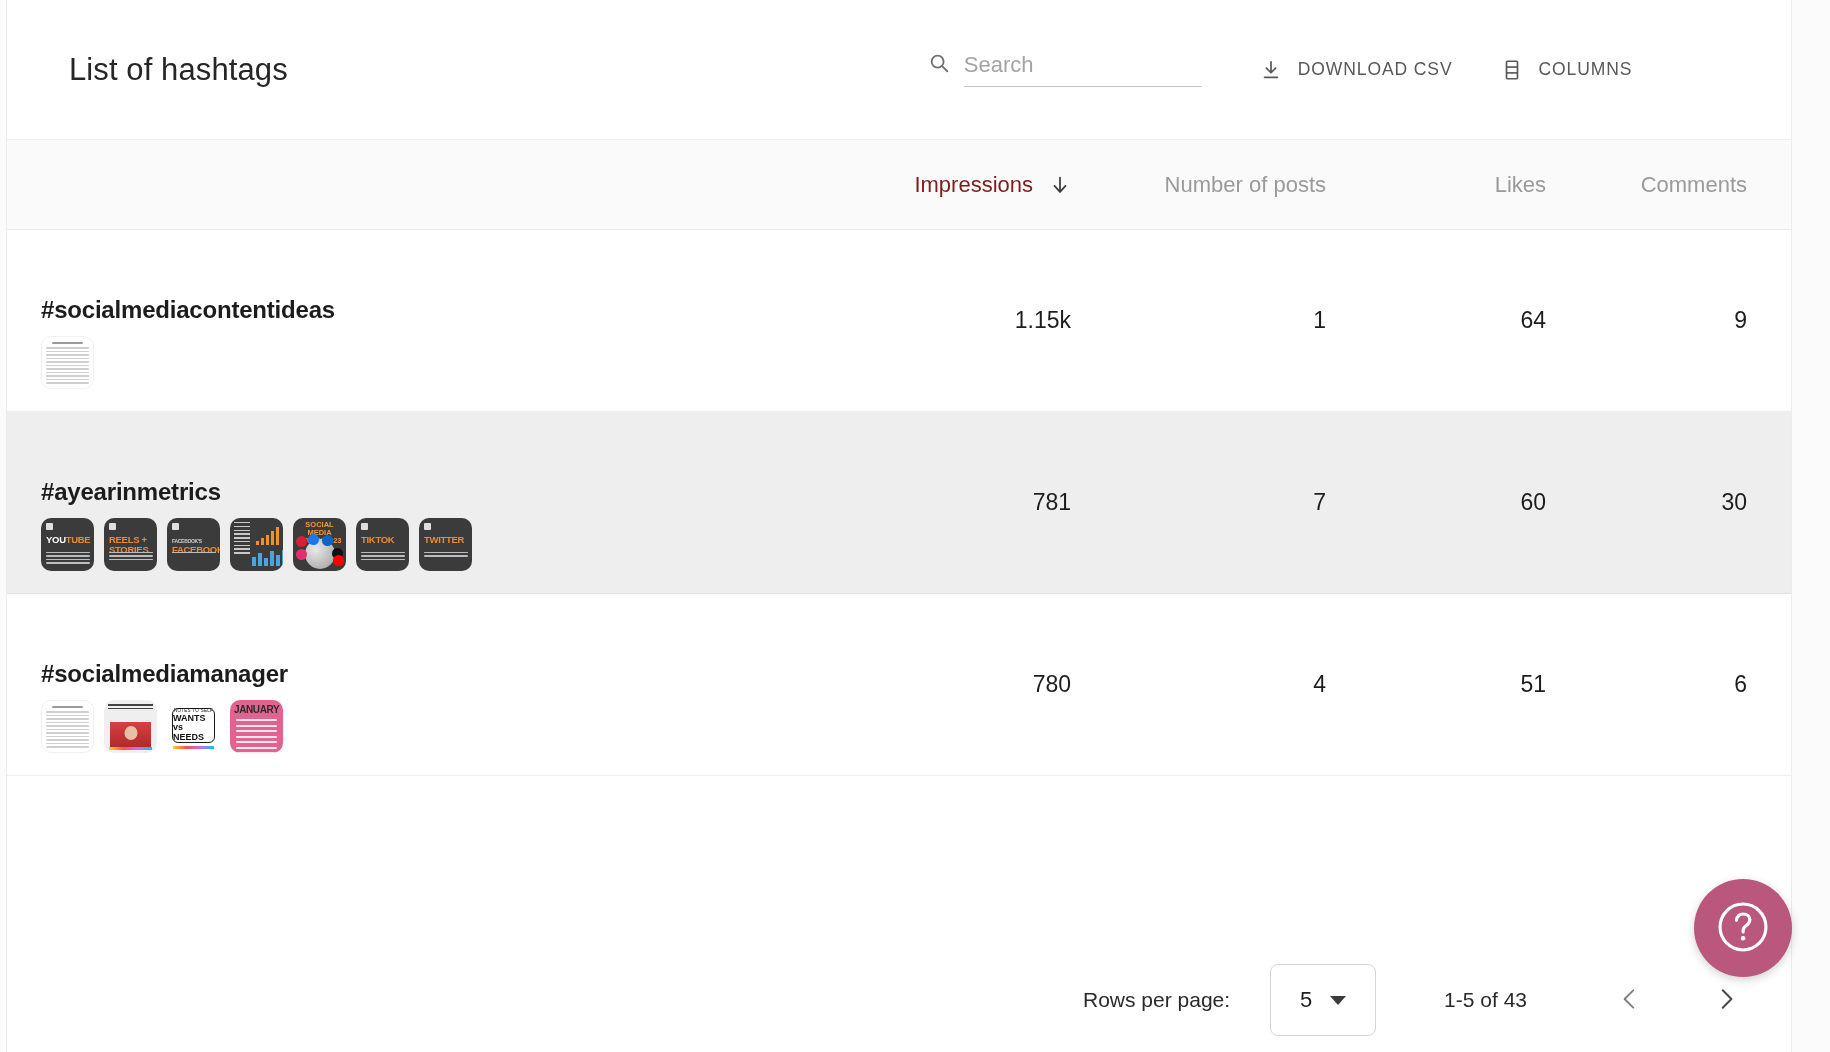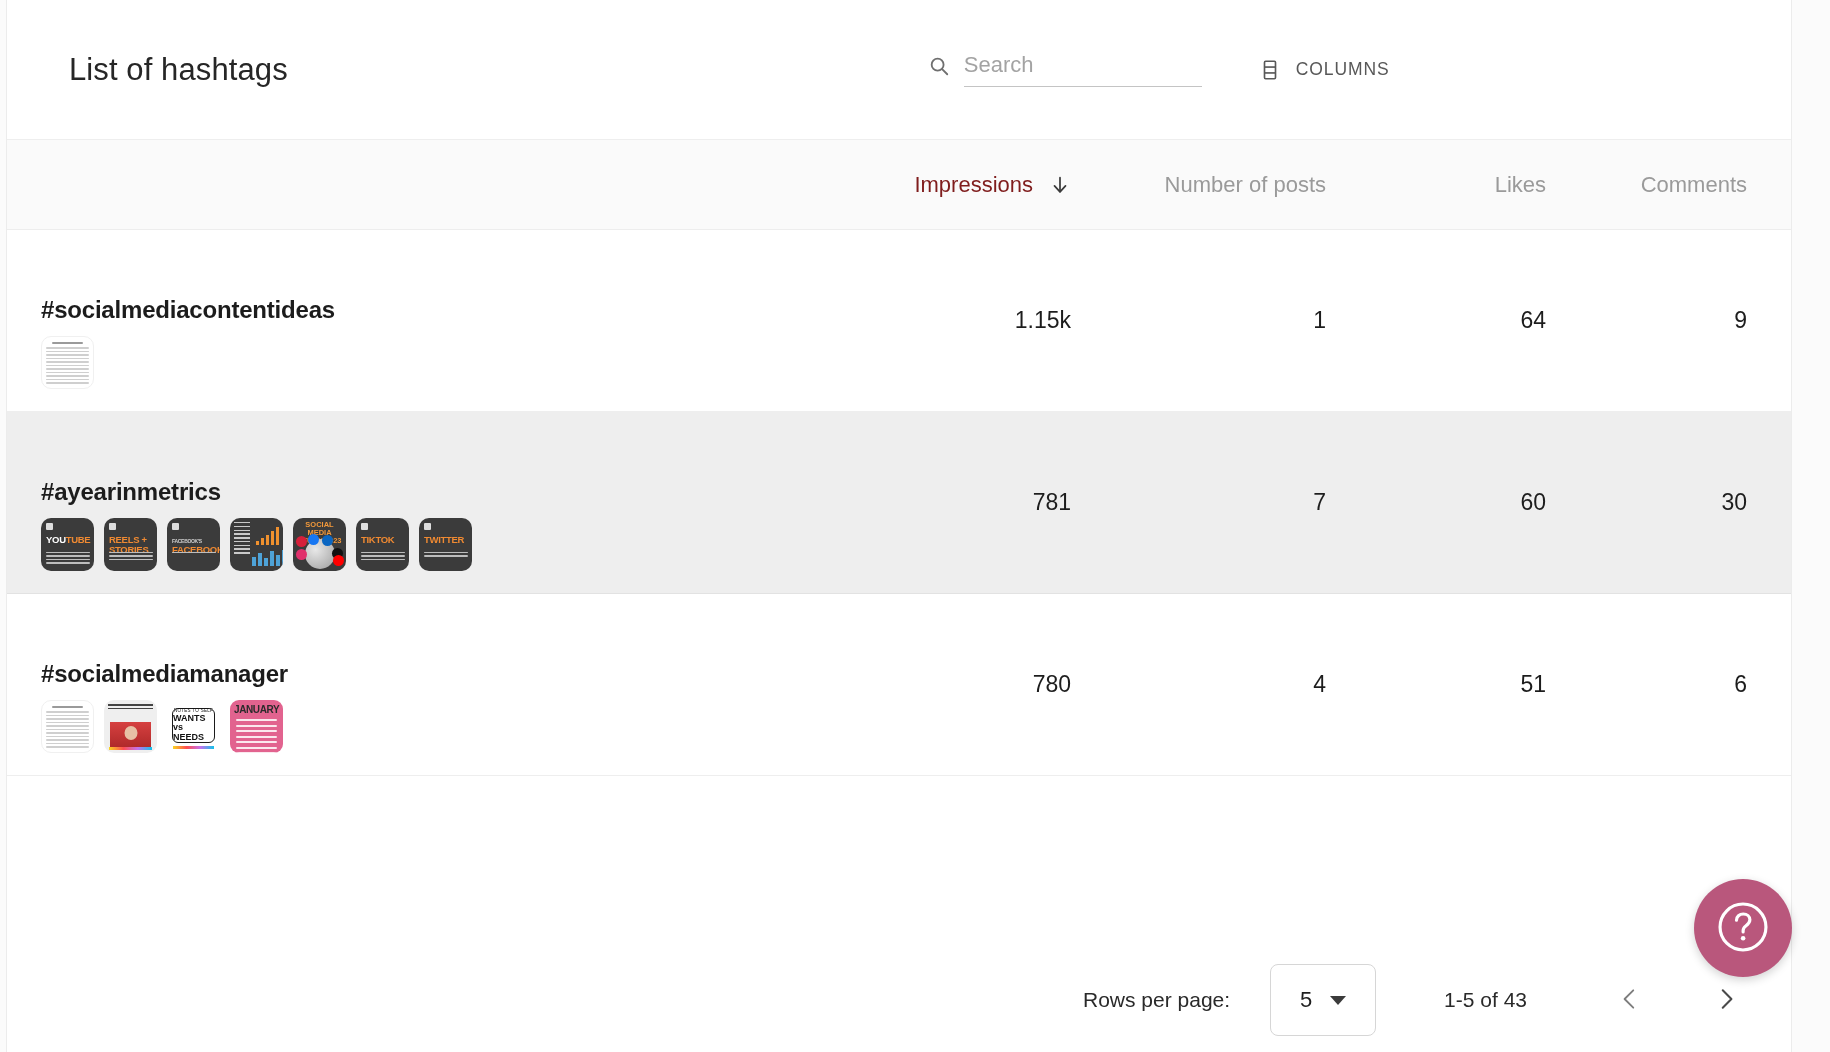--- a/index.html
+++ b/index.html
@@ -46,21 +46,21 @@
     font-size: 31px;
     color: #262626;
     font-weight: 400;
     letter-spacing: 0.1px;
     white-space: nowrap;
   }
   .toolbar-spacer { flex: 0 0 auto; width: 640px; }
 
   .search-wrap {
     display: flex;
-    align-items: center;
+    align-items: flex-start;
     gap: 14px;
     margin-right: 48px;
   }
   .search-icon {
     width: 22px; height: 22px;
     margin-bottom: 8px;
     flex: 0 0 auto;
     color: #6f6f6f;
   }
   .search-input {
@@ -160,21 +160,21 @@
 
   .thumb {
     width: 53px; height: 53px;
     border-radius: 10px;
     overflow: hidden;
     flex: 0 0 auto;
     position: relative;
     background: #ffffff;
   }
   .thumb.dark { background: #3b3b3b; }
-  .thumb.pink { background: #e2638f; border-radius: 9px; }
+  .thumb.pink { background: #e2638f; }
   .thumb.doc  { background: #ffffff; border: 1px solid #f0f0f0; }
 
   
   .doc-lines { padding: 5px 4px; }
   .doc-lines i {
     display: block; height: 1.5px; background: #cfcfcf;
     margin-bottom: 2px; border-radius: 1px;
   }
   .doc-lines i.hd { background: #9a9a9a; height: 2px; width: 70%; margin: 0 auto 3px; }
 
@@ -368,20 +368,30 @@
       <div class="search-wrap">
         <span class="search-icon">
           <svg viewBox="0 0 24 24" fill="none" stroke="currentColor" stroke-width="2" stroke-linecap="round">
             <circle cx="10.5" cy="10.5" r="6.5"></circle>
             <line x1="15.4" y1="15.4" x2="21" y2="21"></line>
           </svg>
         </span>
         <input class="search-input" type="text" placeholder="Search" style="">
       </div>
 
+      <button class="tbtn">
+        <span>
+          <svg width="22" height="22" viewBox="0 0 24 24" fill="none" stroke="currentColor" stroke-width="1.9" stroke-linecap="round" stroke-linejoin="round">
+            <line x1="12" y1="3" x2="12" y2="14"></line>
+            <polyline points="7,10 12,15 17,10"></polyline>
+            <line x1="5" y1="20" x2="19" y2="20"></line>
+          </svg>
+        </span>
+        <span class="lbl">DOWNLOAD CSV</span>
+      </button>
 
       <button class="tbtn">
         <span>
           <svg width="20" height="22" viewBox="0 0 20 24" fill="none" stroke="currentColor" stroke-width="1.8">
             <rect x="4" y="2.5" width="12" height="19" rx="1.2"></rect>
             <line x1="4" y1="8.8" x2="16" y2="8.8"></line>
             <line x1="4" y1="15.2" x2="16" y2="15.2"></line>
           </svg>
         </span>
         <span class="lbl">COLUMNS</span>

